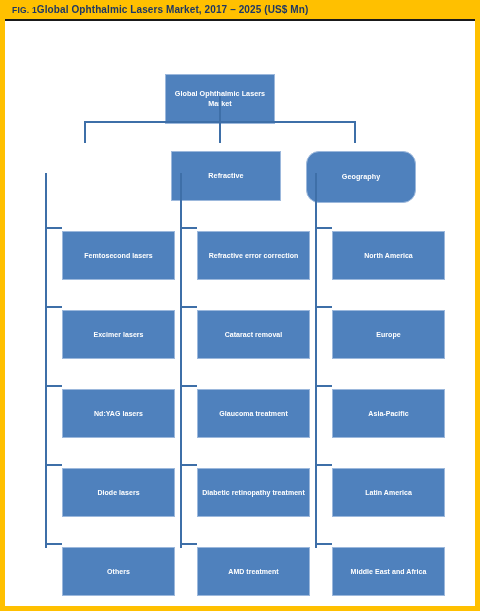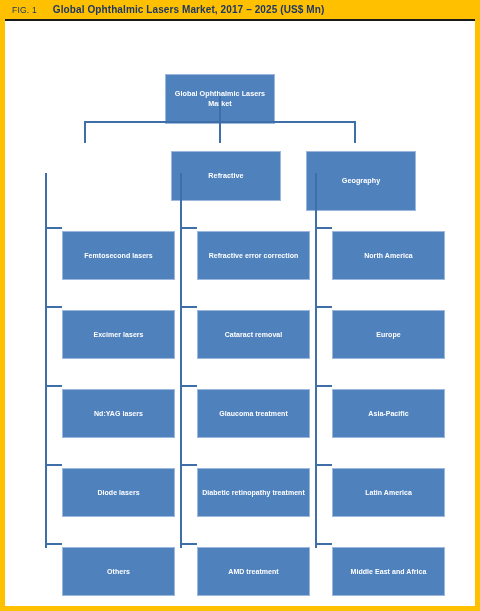--- a/index.html
+++ b/index.html
@@ -34,30 +34,29 @@
     height: 21px;
     background: #FFC000;
     border-bottom: 2px solid #1a1a1a;
     box-sizing: border-box;
     display: flex;
     align-items: center;
     white-space: nowrap;
   }
   .fig-number {
     font-size: 8.5px;
-    font-weight: normal;
+    font-weight: bold;
     color: #1F3864;
     letter-spacing: 0.2px;
     margin-left: 12px;
   }
   .fig-title {
     font-size: 10px;
     font-weight: bold;
     color: #1F3864;
-    margin-left: 16px;
     letter-spacing: 0.1px;
   }
 
   
   .chart-area {
     position: absolute;
     left: -5px;
     top: 21px;
     width: 480px;
     height: 585px;
@@ -107,21 +106,21 @@
 
     <div class="connector v" style="left:219px; top:75px; width:2px; height:26px;"></div>
 
     <div class="connector h" style="left:84px; top:100px; width:272px; height:2px;"></div>
 
     <div class="connector v" style="left:84px; top:100px; width:2px; height:22px;"></div>
     <div class="connector v" style="left:219px; top:100px; width:2px; height:22px;"></div>
     <div class="connector v" style="left:354px; top:100px; width:2px; height:22px;"></div>
 
     <div class="node level2" style="left:171px; top:102px; width:110px; height:50px;">Refractive</div>
-    <div class="node level2" style="left:306px; top:102px; width:110px; height:60px;">Geography</div>
+    <div class="node level2" style="left:306px; top:102px; width:110px; height:52px;border-radius:13px;">Geography</div>
 
     <div class="connector v" style="left:45px; top:152px; width:2px; height:375px;"></div>
     <div class="connector h" style="left:45px; top:206px; width:17px; height:2px;"></div>
     <div class="connector h" style="left:45px; top:285px; width:17px; height:2px;"></div>
     <div class="connector h" style="left:45px; top:364px; width:17px; height:2px;"></div>
     <div class="connector h" style="left:45px; top:443px; width:17px; height:2px;"></div>
     <div class="connector h" style="left:45px; top:522px; width:17px; height:2px;"></div>
 
     <div class="node leaf" style="left:62px; top:182px; width:113px; height:49px;">Femtosecond lasers</div>
     <div class="node leaf" style="left:62px; top:261px; width:113px; height:49px;">Excimer lasers</div>

